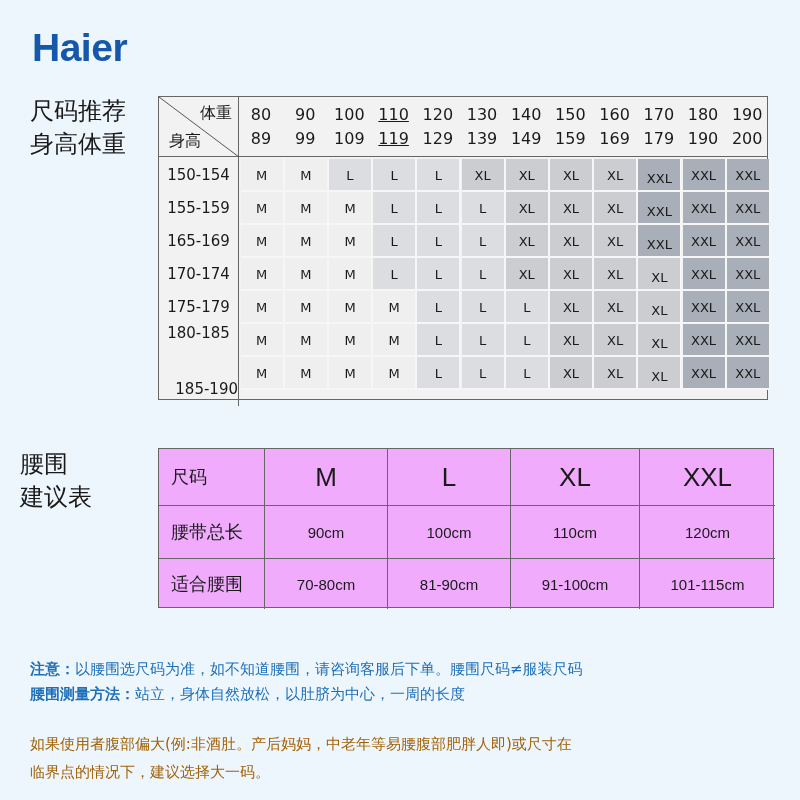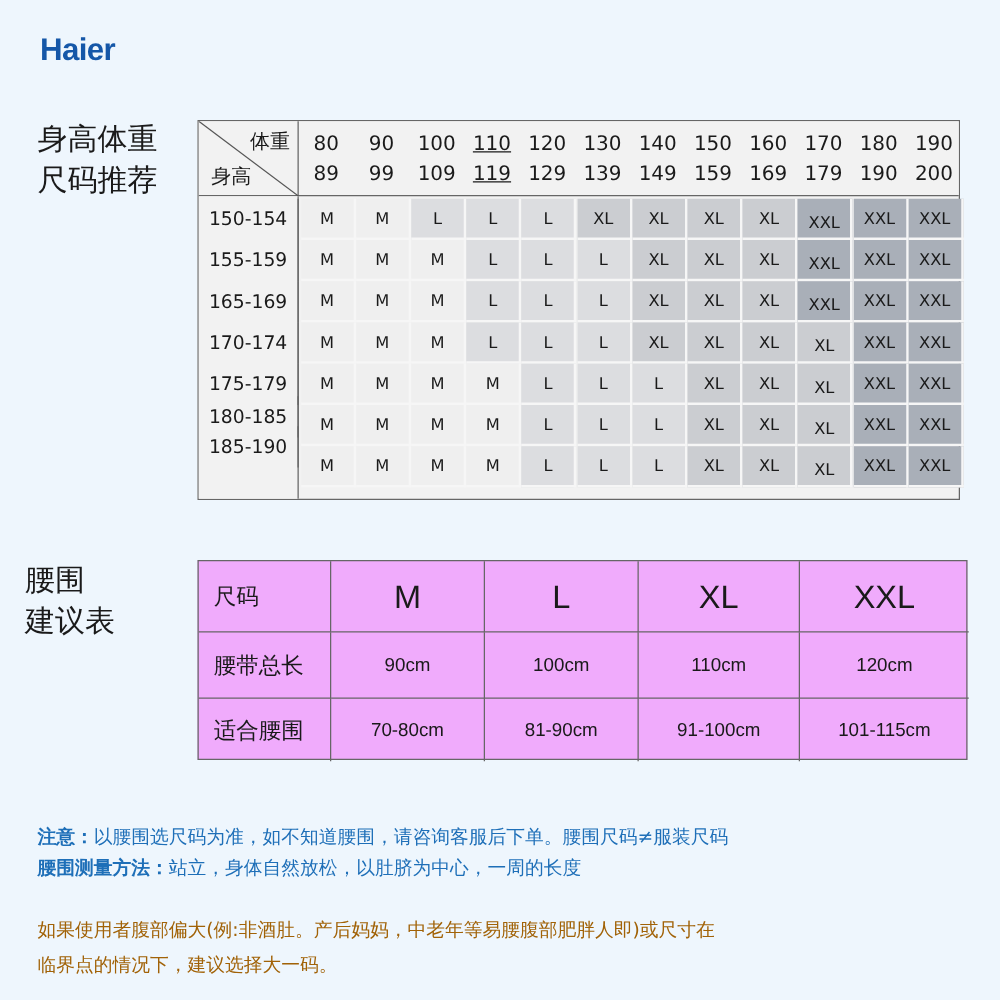--- a/index.html
+++ b/index.html
@@ -6,21 +6,21 @@
   html, body { width: 800px; height: 800px; overflow: hidden; }
   body {
     background: #eef6fd;
     font-family: "DejaVu Sans", "Liberation Sans", sans-serif;
     color: #1a1a1a;
     position: relative;
   }
   .logo {
     position: absolute; left: 32px; top: 26px;
     font-family: "Liberation Sans", sans-serif;
-    font-weight: bold; font-size: 25px; color: #1557a8;
+    font-weight: bold; font-size: 39px; color: #1557a8;
     letter-spacing: -0.5px;
   }
   .section-title {
     position: absolute; font-size: 24px; line-height: 33px; color: #1a1a1a;
   }
   .t1 { left: 30px; top: 95px; }
   .t2 { left: 20px; top: 448px; }
 
   
   .size-table {
@@ -77,22 +77,22 @@
   .notes { position: absolute; left: 30px; top: 657px; font-size: 15px; line-height: 25px; color: #1e6fb8; }
   .notes b { font-weight: bold; color: #1e6fb8; }
   .tips { position: absolute; left: 30px; top: 730px; font-size: 15px; line-height: 28px; color: #a16207; width: 700px; }
 </style>
 </head>
 <body>
 
 <div class="logo">Haier</div>
 
 <div class="section-title t1">
+  <div>尺码推荐</div>
   <div>身高体重</div>
-  <div>尺码推荐</div>
 </div>
 
 <div class="size-table" id="sizeTable">
   <div class="size-head" id="sizeHead">
     <div class="corner">
       <svg width="80" height="60">
         <line x1="0" y1="0" x2="80" y2="60" stroke="#555" stroke-width="1"></line>
       </svg>
       <span class="w">体重</span>
       <span class="h">身高</span>
@@ -218,21 +218,21 @@
     <div class="cell" style="left: 169.9px; top: 227px; width: 44.2px; background: rgb(239, 239, 239);">M</div>
     <div class="cell" style="left: 214.1px; top: 227px; width: 44.2px; background: rgb(239, 239, 239);">M</div>
     <div class="cell" style="left: 258.3px; top: 227px; width: 44.2px; background: rgb(220, 221, 224);">L</div>
     <div class="cell" style="left: 302.5px; top: 227px; width: 44.2px; background: rgb(220, 221, 224);">L</div>
     <div class="cell" style="left: 346.7px; top: 227px; width: 44.2px; background: rgb(220, 221, 224);">L</div>
     <div class="cell" style="left: 390.9px; top: 227px; width: 44.2px; background: rgb(203, 205, 209);">XL</div>
     <div class="cell" style="left: 435.1px; top: 227px; width: 44.2px; background: rgb(203, 205, 209);">XL</div>
     <div class="cell lowtxt" style="left: 479.3px; top: 227px; width: 44.2px; background: rgb(203, 205, 209);">XL</div>
     <div class="cell" style="left: 523.5px; top: 227px; width: 44.2px; background: rgb(169, 175, 184);">XXL</div>
     <div class="cell" style="left: 567.7px; top: 227px; width: 44.2px; background: rgb(169, 175, 184);">XXL</div>
-    <div class="rowlabel" style="top: 244px;">185-190</div>
+    <div class="rowlabel" style="top: 276px; text-align: right;">185-190</div>
     <div class="cell" style="left: 81.5px; top: 260px; width: 44.2px; background: rgb(239, 239, 239);">M</div>
     <div class="cell" style="left: 125.7px; top: 260px; width: 44.2px; background: rgb(239, 239, 239);">M</div>
     <div class="cell" style="left: 169.9px; top: 260px; width: 44.2px; background: rgb(239, 239, 239);">M</div>
     <div class="cell" style="left: 214.1px; top: 260px; width: 44.2px; background: rgb(239, 239, 239);">M</div>
     <div class="cell" style="left: 258.3px; top: 260px; width: 44.2px; background: rgb(220, 221, 224);">L</div>
     <div class="cell" style="left: 302.5px; top: 260px; width: 44.2px; background: rgb(220, 221, 224);">L</div>
     <div class="cell" style="left: 346.7px; top: 260px; width: 44.2px; background: rgb(220, 221, 224);">L</div>
     <div class="cell" style="left: 390.9px; top: 260px; width: 44.2px; background: rgb(203, 205, 209);">XL</div>
     <div class="cell" style="left: 435.1px; top: 260px; width: 44.2px; background: rgb(203, 205, 209);">XL</div>
     <div class="cell lowtxt" style="left: 479.3px; top: 260px; width: 44.2px; background: rgb(203, 205, 209);">XL</div>

